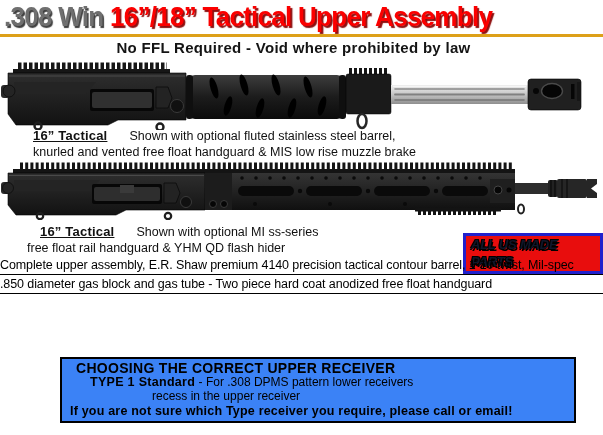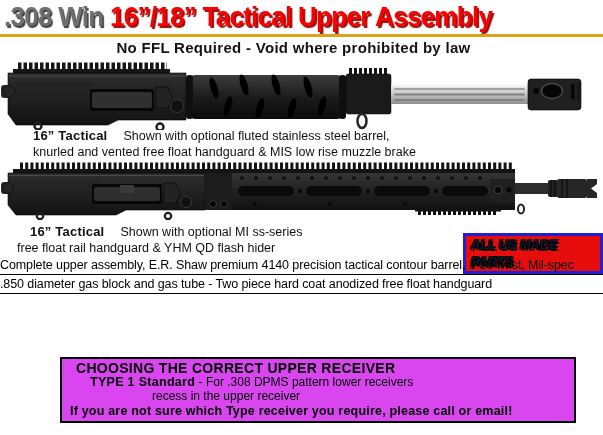--- a/index.html
+++ b/index.html
@@ -19,42 +19,42 @@
   .subtitle{
     position:absolute;top:39px;left:0;width:587px;text-align:center;
     font-weight:bold;font-size:15px;color:#141414;letter-spacing:0.3px;
   }
   
   .rifle1{position:absolute;top:58px;left:0;}
   .rifle2{position:absolute;top:160px;left:0;}
   
   .caption{position:absolute;font-size:12.5px;line-height:15.5px;color:#111;}
   .cap1{top:128px;left:33px;}
-  .cap2{top:224px;left:17px;}
+  .cap2{top:224px;left:27px;}
   .cap-indent{margin-left:13px;}
-  .cap-bold{font-weight:bold;font-size:13px;letter-spacing:0.2px;margin-right:16px;}
+  .cap-bold{font-weight:bold;font-size:13px;letter-spacing:0.2px;margin-right:22px;text-decoration:underline;}
   
   .badge{
     position:absolute;left:463px;top:233px;background:#e80d0d;border:3px solid #2121cd;
     padding:0 5px 1px;line-height:16px;
   }
   .badge span{
     font-weight:bold;font-style:italic;font-size:13px;color:#0f172a;letter-spacing:-0.2px;
     text-shadow:-1px -1px 0 #000,1px -1px 0 #000,-1px 1px 0 #000,1.5px 1.5px 0 #000;
   }
   
   .desc{position:absolute;top:256px;left:0;width:603px;}
   .desc-row{
     height:18px;line-height:18px;text-align:left;font-size:12.5px;
     letter-spacing:-0.1px;color:#000;border-bottom:1px solid #000000;white-space:nowrap;overflow:hidden;
   }
   
   .choose-box{
     position:absolute;left:60px;top:357px;width:512px;border:2px solid #000;
-    padding:2px 0 2px;background:#d946ef;
+    padding:2px 0 2px;background:#3b82f6;
   }
   .cb-heading{font-weight:bold;font-size:14px;letter-spacing:0.3px;padding-left:14px;line-height:15px;}
   .cb-line{font-size:12px;line-height:13.5px;padding-left:28px;white-space:nowrap;}
   .cb-bold{font-weight:bold;font-size:12.5px;letter-spacing:0.3px;}
   .cb-cont{padding-left:90px;}
   .cb-footer{font-weight:bold;font-size:12.5px;letter-spacing:0.2px;padding-left:8px;line-height:16px;white-space:nowrap;}
 </style>
 </head>
 <body>
 

